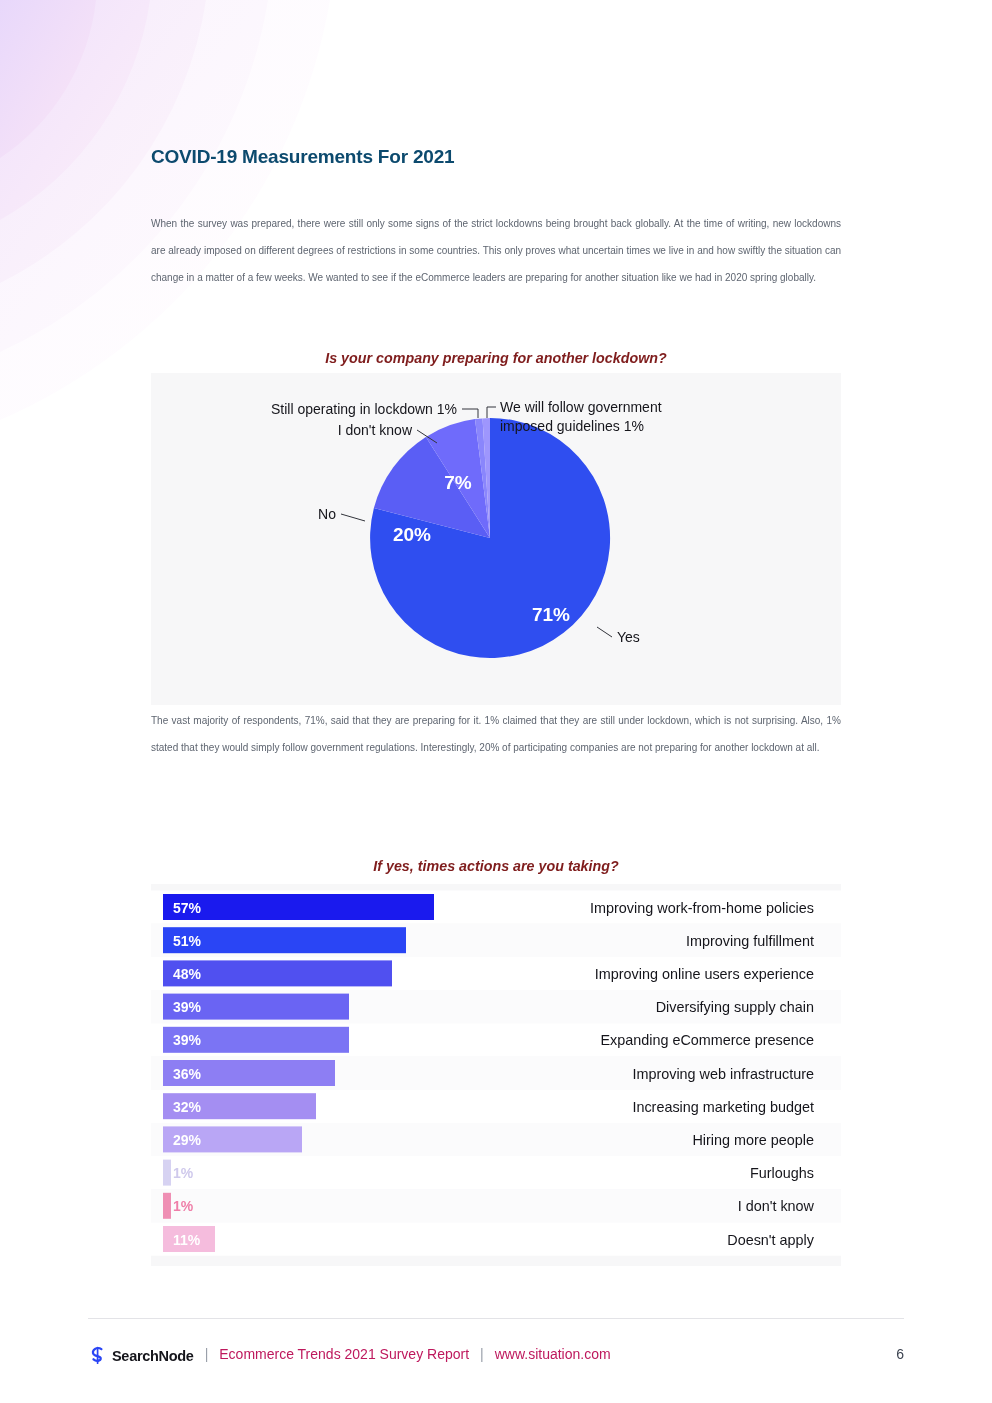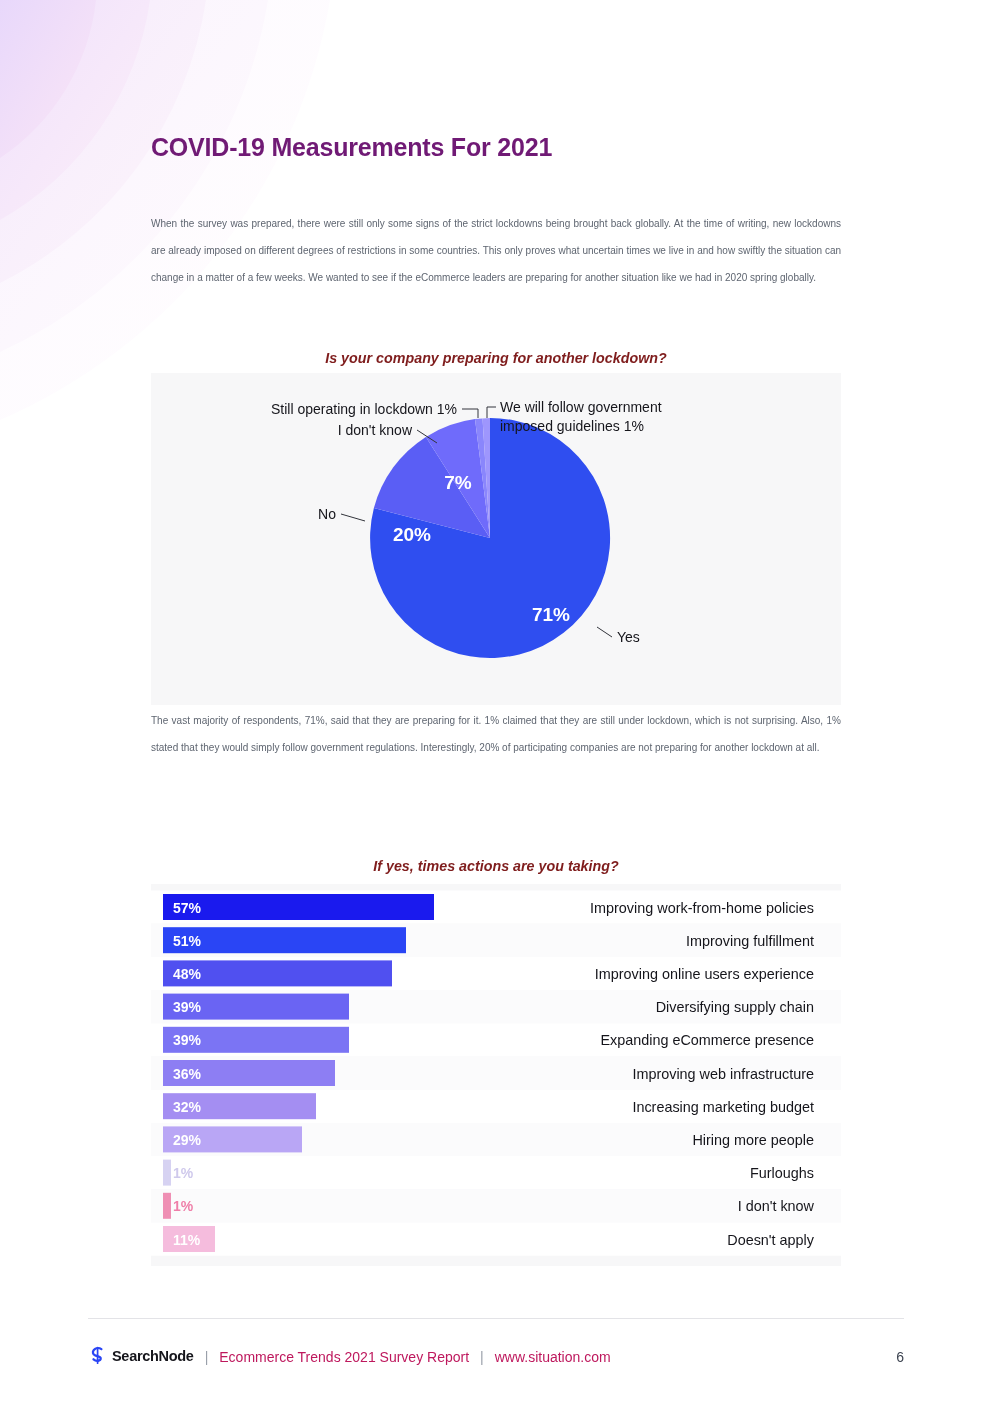--- a/index.html
+++ b/index.html
@@ -32,24 +32,24 @@
 
   
   .page {
     position: relative;
     z-index: 2;
   }
 
   #page-title {
     position: absolute;
     left: 151px;
-    top: 116px;
-    font-size: 25px;
+    top: 133px;
+    font-size: 19px;
     font-weight: bold;
-    color: #701a75;
+    color: #0c4a6e;
     letter-spacing: -0.2px;
   }
 
   .body-paragraph {
     position: absolute;
     left: 151px;
     width: 690px;
     font-size: 10px;
     line-height: 27px;
     color: #5e6570;
@@ -104,21 +104,21 @@
     width: 816px;
     height: 1px;
     background: #e3e3e7;
   }
   #footer-inner {
     position: absolute;
     left: 88px;
     top: 28px;
     width: 816px;
     display: flex;
-    align-items: flex-end;
+    align-items: flex-start;
   }
   #footer-logo {
     display: flex;
     align-items: center;
     gap: 5px;
   }
   #footer-logo-mark { display: block; }
   #footer-logo-text {
     font-size: 14.5px;
     font-weight: bold;

